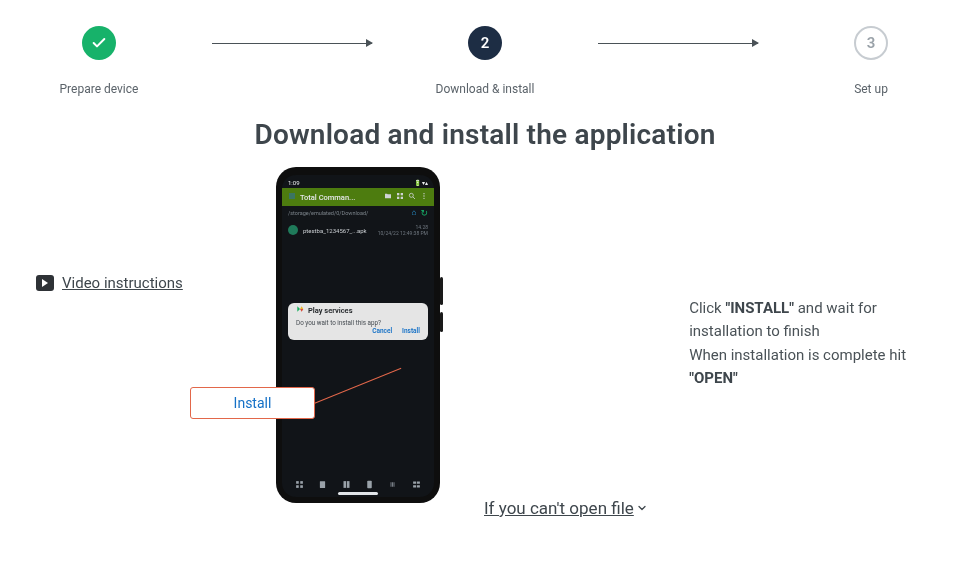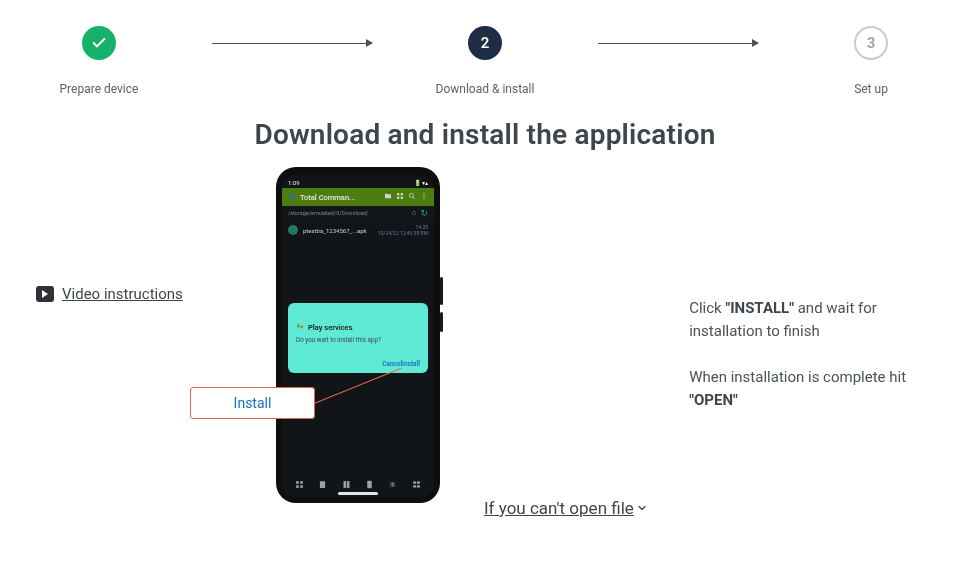--- a/index.html
+++ b/index.html
@@ -35,37 +35,37 @@
   .appbar .sp { flex: 1; }
   .mini-ic { width: 8px; height: 8px; display: inline-block; }
   .pathbar { background: #121519; color: #7c848b; font-size: 5.5px; padding: 2px 6px; display: flex; justify-content: space-between; align-items: center; }
   .pathbar .right-ics { display: flex; gap: 4px; }
   .home-i { color: #2aa3e8; font-size: 8px; }
   .ref-i { color: #17b26a; font-size: 9px; }
   .filerow { display: flex; align-items: center; gap: 5px; padding: 4px 6px; font-size: 6px; color: #c9cdd1; }
   .dot { width: 10px; height: 10px; border-radius: 50%; background: #1f7a5a; display: inline-block; }
   .filemeta { color: #707880; font-size: 5px; margin-left: auto; text-align: right; line-height: 1.2; }
 
-  .dialog { position: absolute; left: 6px; right: 6px; top: 128px; background: #5eead4; border-radius: 6px; padding: 19px 8px 5px; color: #202427; }
+  .dialog { position: absolute; left: 6px; right: 6px; top: 128px; background: #e5e5e5; border-radius: 6px; padding: 2px 8px 5px; color: #202427; }
   .dlg-title { font-size: 7.5px; font-weight: 600; display: flex; align-items: center; gap: 4px; }
   .ps-i { width: 8px; height: 8px; display: inline-block; }
   .dlg-body { font-size: 6.3px; color: #444a50; margin-top: 4px; }
-  .dlg-acts { display: flex; justify-content: flex-end; margin-top: 16px; font-size: 6.5px; font-weight: 600; }
+  .dlg-acts { display: flex; justify-content: flex-end; gap: 10px; margin-top: 0; font-size: 6.5px; font-weight: 600; }
   .dlg-cancel { color: #1470c6; }
   .dlg-install { color: #1470c6; }
 
   .bottombar { position: absolute; bottom: 8px; left: 0; right: 0; display: flex; justify-content: space-around; padding: 0 6px; }
   .bb-i { width: 9px; height: 9px; display: inline-block; color: #9aa2a9; }
   .navpill { position: absolute; bottom: 2px; left: 50%; transform: translateX(-50%); width: 40px; height: 3px; background: #e2e5e8; border-radius: 3px; }
 
   .callout { position: absolute; top: 208px; left: 190px; width: 125px; height: 32px; background: #fff; border: 1px solid #e2674a; border-radius: 3px; display: flex; align-items: center; justify-content: center; font-size: 14px; color: #1470c6; z-index: 5; }
   .leader { position: absolute; top: 224px; left: 314px; width: 94px; height: 1px; background: #e2674a; transform-origin: left center; transform: rotate(-22deg); z-index: 4; }
 
   .text-col { margin-left: 448px; margin-top: 118px; width: 270px; font-size: 15px; line-height: 1.55; color: #4a5257; }
-  .text-col p + p { margin-top: 22px; }
+  .text-col p + p { }
   .text-col b { font-weight: 700; color: #3e464c; }
 
   .cant-open { position: absolute; left: 484px; top: 498px; display: inline-flex; align-items: center; gap: 2px; font-size: 17px; color: #3e464c; text-decoration: underline; cursor: pointer; }
   .chev { width: 12px; height: 12px; }
 
   .left-col { width: 230px; }
 </style>
 </head>
 <body>
 

